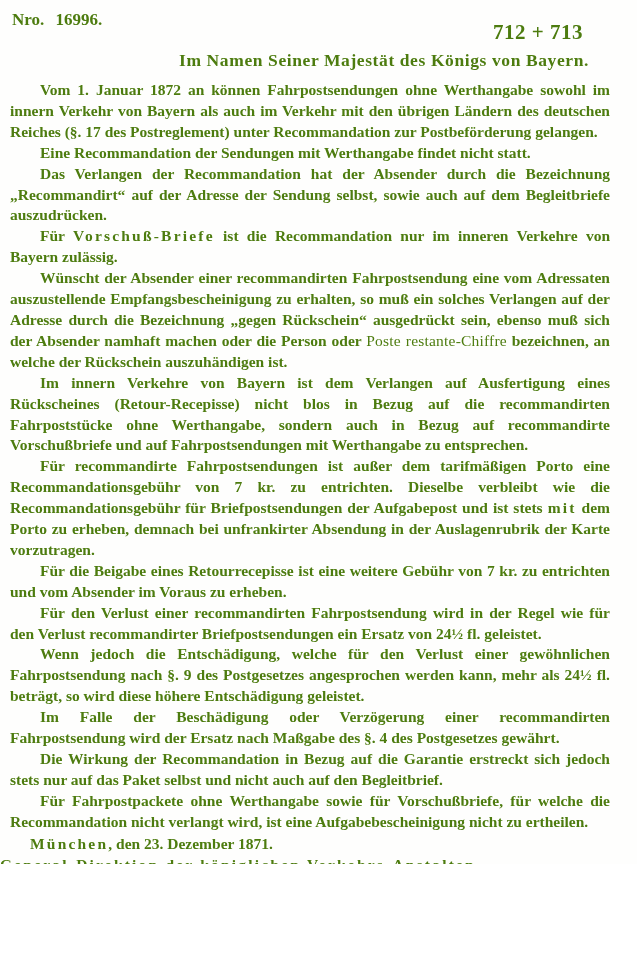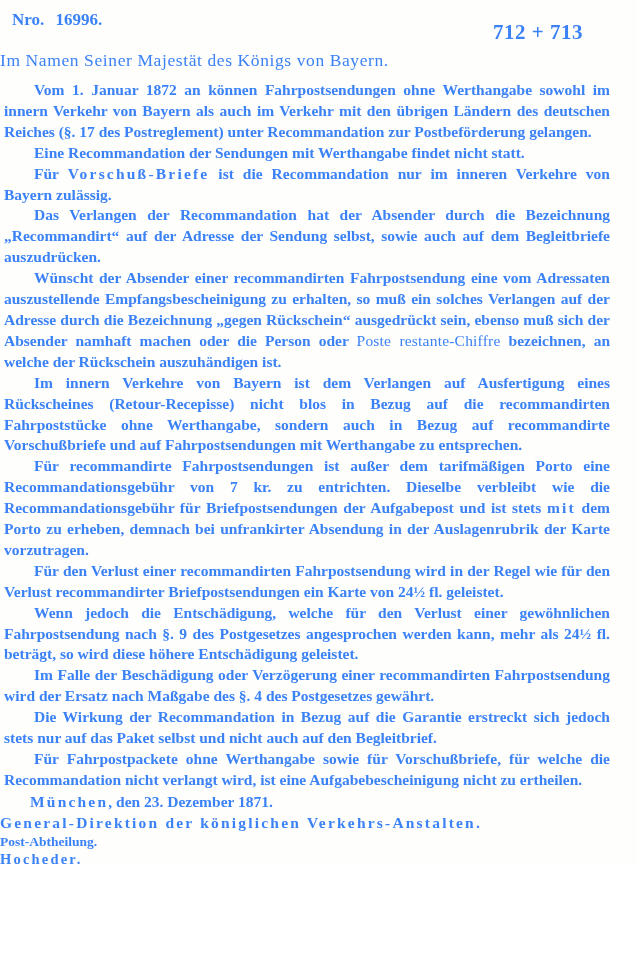--- a/index.html
+++ b/index.html
@@ -1,46 +1,46 @@
 <!DOCTYPE html>
 <html lang="de"><head>
 <meta charset="utf-8">
 <style>
   html, body { margin: 0; padding: 0; background: #ffffff; }
   .page {
     position: relative;
     width: 637px;
     height: 864px;
     background: #fefefd;
-    color: #3b82f6;
+    color: #4d7c0f;
     font-family: "Liberation Serif", serif;
     overflow: hidden;
     box-sizing: border-box;
   }
   
   .header { position: relative; height: 78px; }
   .nro {
     position: absolute; left: 12px; top: 10px;
     font-size: 17px; font-weight: bold; word-spacing: 7px;
   }
   .pages {
     position: absolute; right: 54px; top: 20px;
     font-size: 21px; font-weight: bold; letter-spacing: 0.5px;
   }
   .subject {
     position: absolute; left: 0; right: 36px; top: 27px;
     text-align: center; font-size: 15px; font-weight: bold;
   }
   .title {
     position: absolute; left: 0; right: 48px; top: 50px;
-    text-align: left; font-size: 17.5px; font-weight: normal; letter-spacing: 0.6px;
+    text-align: right; font-size: 17.5px; font-weight: bold; letter-spacing: 0.6px;
   }
   
   .body {
-    padding: 2px 27px 0 4px;
+    padding: 2px 27px 0 10px;
     text-align: justify;
     font-size: 15.5px;
     font-weight: bold;
     line-height: 20.9px;
   }
   .body p { margin: 0; text-indent: 30px; }
   .sp  { letter-spacing: 2.2px; }
   .lat { font-weight: normal; letter-spacing: 0.2px; }
   
   .closing { padding: 0 27px 0 0; font-weight: bold; }
@@ -63,26 +63,27 @@
 
   <div class="header">
     <span class="nro">Nro. 16996.</span>
     <span class="pages">712 + 713</span>
     <div class="title">Im Namen Seiner Majestät des Königs von Bayern.</div>
   </div>
 
   <div class="body">
       <p><span>Vom 1. Januar 1872 an können Fahrpostsendungen ohne Werthangabe sowohl im innern Verkehr von Bayern als auch im Verkehr mit den übrigen Ländern des deutschen Reiches (§. 17 des Postreglement) unter Recommandation zur Postbeförderung gelangen.</span></p>
       <p><span>Eine Recommandation der Sendungen mit Werthangabe findet nicht statt.</span></p>
+      <p><span>Das Verlangen der Recommandation hat der Absender durch die Bezeichnung „Recommandirt“ auf der Adresse der Sendung selbst, sowie auch auf dem Begleitbriefe auszudrücken.</span></p>
       <p><span>Für </span><span class="sp">Vorschuß-Briefe</span><span> ist die Recommandation nur im inneren Verkehre von Bayern zulässig.</span></p>
-      <p><span>Das Verlangen der Recommandation hat der Absender durch die Bezeichnung „Recommandirt“ auf der Adresse der Sendung selbst, sowie auch auf dem Begleitbriefe auszudrücken.</span></p>
       <p><span>Wünscht der Absender einer recommandirten Fahrpostsendung eine vom Adressaten auszustellende Empfangsbescheinigung zu erhalten, so muß ein solches Verlangen auf der Adresse durch die Bezeichnung „gegen Rückschein“ ausgedrückt sein, ebenso muß sich der Absender namhaft machen oder die Person oder </span><span class="lat">Poste restante-Chiffre</span><span> bezeichnen, an welche der Rückschein auszuhändigen ist.</span></p>
       <p><span>Im innern Verkehre von Bayern ist dem Verlangen auf Ausfertigung eines Rückscheines (Retour-Recepisse) nicht blos in Bezug auf die recommandirten Fahrpoststücke ohne Werthangabe, sondern auch in Bezug auf recommandirte Vorschußbriefe und auf Fahrpostsendungen mit Werthangabe zu entsprechen.</span></p>
       <p><span>Für recommandirte Fahrpostsendungen ist außer dem tarifmäßigen Porto eine Recommandationsgebühr von 7 kr. zu entrichten.  Dieselbe verbleibt wie die Recommandationsgebühr für Briefpostsendungen der Aufgabepost und ist stets </span><span class="sp">mit</span><span> dem Porto zu erheben, demnach bei unfrankirter Absendung in der Auslagenrubrik der Karte vorzutragen.</span></p>
-      <p><span>Für den Verlust einer recommandirten Fahrpostsendung wird in der Regel wie für den Verlust recommandirter Briefpostsendungen ein Karte von 24½ fl. geleistet.</span></p>
+      <p><span>Für die Beigabe eines Retourrecepisse ist eine weitere Gebühr von 7 kr. zu entrichten und vom Absender im Voraus zu erheben.</span></p>
+      <p><span>Für den Verlust einer recommandirten Fahrpostsendung wird in der Regel wie für den Verlust recommandirter Briefpostsendungen ein Ersatz von 24½ fl. geleistet.</span></p>
       <p><span>Wenn jedoch die Entschädigung, welche für den Verlust einer gewöhnlichen Fahrpostsendung nach §. 9 des Postgesetzes angesprochen werden kann, mehr als 24½ fl. beträgt, so wird diese höhere Entschädigung geleistet.</span></p>
       <p><span>Im Falle der Beschädigung oder Verzögerung einer recommandirten Fahrpostsendung wird der Ersatz nach Maßgabe des §. 4 des Postgesetzes gewährt.</span></p>
       <p><span>Die Wirkung der Recommandation in Bezug auf die Garantie erstreckt sich jedoch stets nur auf das Paket selbst und nicht auch auf den Begleitbrief.</span></p>
       <p><span>Für Fahrpostpackete ohne Werthangabe sowie für Vorschußbriefe, für welche die Recommandation nicht verlangt wird, ist eine Aufgabebescheinigung nicht zu ertheilen.</span></p>
     </div>
 
   <div class="closing">
     <div class="dateline"><span class="sp">München</span><span>, den 23. Dezember 1871.</span></div>
     <div class="authority">General-Direktion der königlichen Verkehrs-Anstalten.</div>
     <div class="department">Post-Abtheilung.</div>

